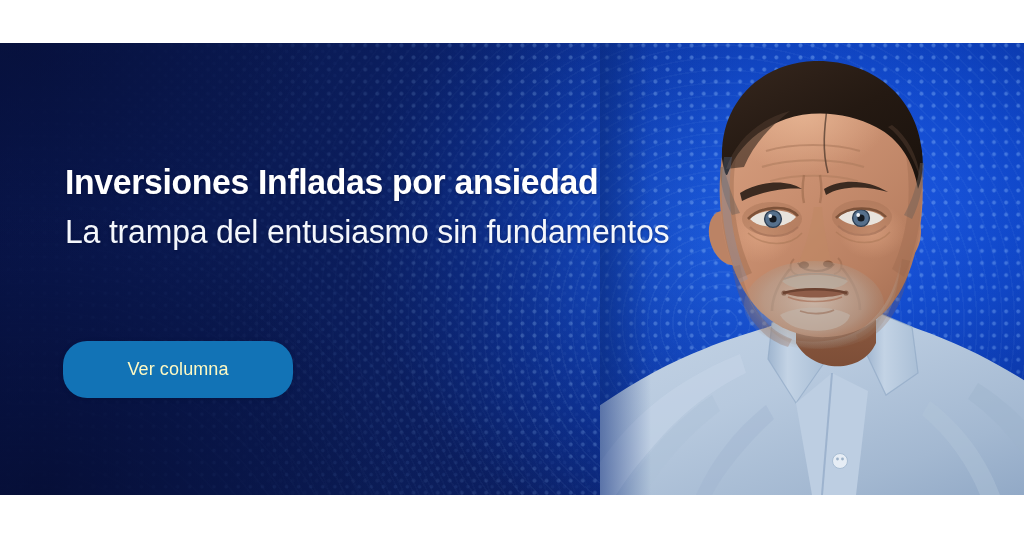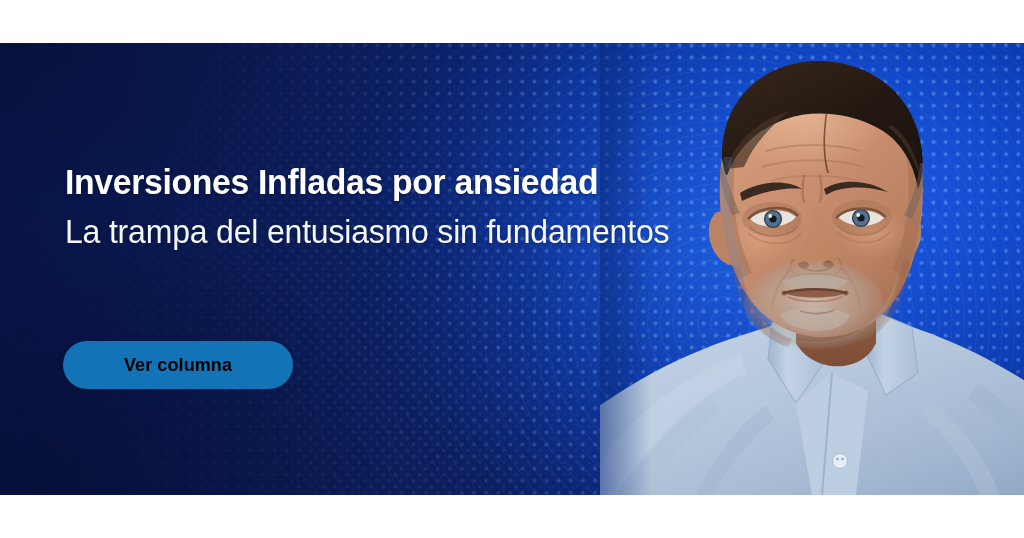--- a/index.html
+++ b/index.html
@@ -101,27 +101,27 @@
     font-weight:400;font-size:33px;line-height:42px;
     letter-spacing:-.2px;
     transform:scaleX(.97);transform-origin:left center;
     white-space:nowrap;
     text-shadow:0 1px 3px rgba(4,12,44,.40);
   }
 
   
   .cta{
     position:absolute;left:63px;top:298px;
-    width:230px;height:48px;
+    width:230px;height:57px;
     border:none;padding:0;
     border-radius:24px;
     background:#1273b6;
-    color:#000000;
+    color:#fef9c3;
     font-family:"Liberation Sans","DejaVu Sans",sans-serif;
-    font-weight:700;font-size:18px;letter-spacing:.1px;
+    font-weight:400;font-size:18px;letter-spacing:.1px;
     cursor:pointer;
     display:flex;align-items:center;justify-content:center;
     box-shadow:0 1px 4px rgba(3,12,40,.30);
   }
 
   
   .portrait{
     position:absolute;left:600px;top:0;width:424px;height:452px;
     overflow:hidden;
   }

